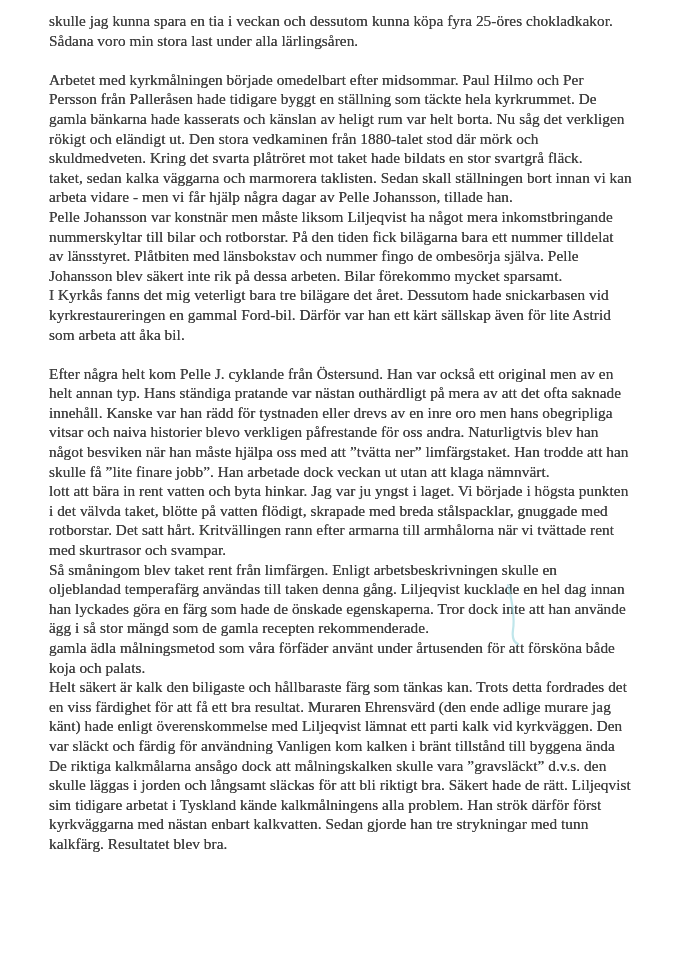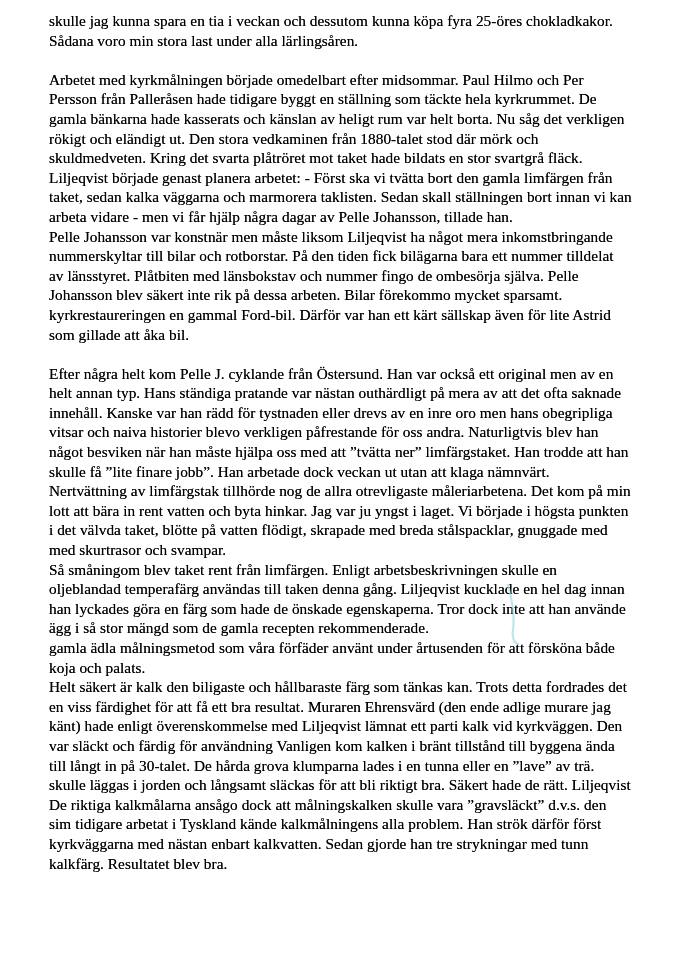--- a/index.html
+++ b/index.html
@@ -21,21 +21,21 @@
     padding: 11px 10px 0 49px;
     background: #ffffff;
   }
   .paragraph {
     margin: 0 0 19.6px 0;
   }
   .line {
     white-space: nowrap;
     font-size: 15.3px;
     line-height: 19.6px;
-    color: #000000;
+    color: #404040;
     letter-spacing: 0.05px;
     
     text-shadow: 0 0 0.45px rgba(10,10,10,0.75);
   }
   .pen-mark {
     position: absolute;
     left: 498px;
     top: 582px;
     width: 32px;
     height: 70px;
@@ -50,54 +50,53 @@
       <div class="paragraph">
         <div class="line">skulle jag kunna spara en tia i veckan och dessutom kunna köpa fyra 25-öres chokladkakor.</div>
         <div class="line">Sådana voro min stora last under alla lärlingsåren.</div>
       </div>
       <div class="paragraph">
         <div class="line">Arbetet med kyrkmålningen började omedelbart efter midsommar. Paul Hilmo och Per</div>
         <div class="line">Persson från Palleråsen hade tidigare byggt en ställning som täckte hela kyrkrummet. De</div>
         <div class="line">gamla bänkarna hade kasserats och känslan av heligt rum var helt borta. Nu såg det verkligen</div>
         <div class="line">rökigt och eländigt ut. Den stora vedkaminen från 1880-talet stod där mörk och</div>
         <div class="line">skuldmedveten. Kring det svarta plåtröret mot taket hade bildats en stor svartgrå fläck.</div>
-        <div class="line">Liljeqvist började genast planera arbetet: - Först ska vi tvätta bort den gamla limfärgen från</div>
         <div class="line">taket, sedan kalka väggarna och marmorera taklisten. Sedan skall ställningen bort innan vi kan</div>
         <div class="line">arbeta vidare - men vi får hjälp några dagar av Pelle Johansson, tillade han.</div>
         <div class="line">Pelle Johansson var konstnär men måste liksom Liljeqvist ha något mera inkomstbringande</div>
         <div class="line">nummerskyltar till bilar och rotborstar. På den tiden fick bilägarna bara ett nummer tilldelat</div>
         <div class="line">av länsstyret. Plåtbiten med länsbokstav och nummer fingo de ombesörja själva. Pelle</div>
         <div class="line">Johansson blev säkert inte rik på dessa arbeten. Bilar förekommo mycket sparsamt.</div>
+        <div class="line">I Kyrkås fanns det mig veterligt bara tre bilägare det året. Dessutom hade snickarbasen vid</div>
         <div class="line">kyrkrestaureringen en gammal Ford-bil. Därför var han ett kärt sällskap även för lite Astrid</div>
-        <div class="line">som gillade att åka bil.</div>
+        <div class="line">som arbeta att åka bil.</div>
       </div>
       <div class="paragraph">
         <div class="line">Efter några helt kom Pelle J. cyklande från Östersund. Han var också ett original men av en</div>
         <div class="line">helt annan typ. Hans ständiga pratande var nästan outhärdligt på mera av att det ofta saknade</div>
         <div class="line">innehåll. Kanske var han rädd för tystnaden eller drevs av en inre oro men hans obegripliga</div>
         <div class="line">vitsar och naiva historier blevo verkligen påfrestande för oss andra. Naturligtvis blev han</div>
         <div class="line">något besviken när han måste hjälpa oss med att ”tvätta ner” limfärgstaket. Han trodde att han</div>
         <div class="line">skulle få ”lite finare jobb”. Han arbetade dock veckan ut utan att klaga nämnvärt.</div>
-        <div class="line">Nertvättning av limfärgstak tillhörde nog de allra otrevligaste måleriarbetena. Det kom på min</div>
         <div class="line">lott att bära in rent vatten och byta hinkar. Jag var ju yngst i laget. Vi började i högsta punkten</div>
         <div class="line">i det välvda taket, blötte på vatten flödigt, skrapade med breda stålspacklar, gnuggade med</div>
+        <div class="line">rotborstar. Det satt hårt. Kritvällingen rann efter armarna till armhålorna när vi tvättade rent</div>
         <div class="line">med skurtrasor och svampar.</div>
         <div class="line">Så småningom blev taket rent från limfärgen. Enligt arbetsbeskrivningen skulle en</div>
         <div class="line">oljeblandad temperafärg användas till taken denna gång. Liljeqvist kucklade en hel dag innan</div>
         <div class="line">han lyckades göra en färg som hade de önskade egenskaperna. Tror dock inte att han använde</div>
         <div class="line">ägg i så stor mängd som de gamla recepten rekommenderade.</div>
         <div class="line">gamla ädla målningsmetod som våra förfäder använt under årtusenden för att försköna både</div>
         <div class="line">koja och palats.</div>
         <div class="line">Helt säkert är kalk den biligaste och hållbaraste färg som tänkas kan. Trots detta fordrades det</div>
         <div class="line">en viss färdighet för att få ett bra resultat. Muraren Ehrensvärd (den ende adlige murare jag</div>
         <div class="line">känt) hade enligt överenskommelse med Liljeqvist lämnat ett parti kalk vid kyrkväggen. Den</div>
         <div class="line">var släckt och färdig för användning Vanligen kom kalken i bränt tillstånd till byggena ända</div>
-        <div class="line">till långt in på 30-talet. De hårda grova klumparna lades i en tunna eller en ”lave” av trä.</div>
+        <div class="line">De riktiga kalkmålarna ansågo dock att målningskalken skulle vara ”gravsläckt” d.v.s. den</div>
         <div class="line">skulle läggas i jorden och långsamt släckas för att bli riktigt bra. Säkert hade de rätt. Liljeqvist</div>
-        <div class="line">De riktiga kalkmålarna ansågo dock att målningskalken skulle vara ”gravsläckt” d.v.s. den</div>
         <div class="line">sim tidigare arbetat i Tyskland kände kalkmålningens alla problem. Han strök därför först</div>
         <div class="line">kyrkväggarna med nästan enbart kalkvatten. Sedan gjorde han tre strykningar med tunn</div>
         <div class="line">kalkfärg. Resultatet blev bra.</div>
       </div>
     </div>
   <svg class="pen-mark" viewBox="0 0 32 70" xmlns="http://www.w3.org/2000/svg">
     <path id="pen-mark-path" d="M10 3 C 14 18, 17 34, 15 48 C 14 55, 15 60, 20 62" fill="none" stroke-width="2.2" stroke-linecap="round" opacity="0.65" stroke="#9ed9e0"></path>
   </svg>
 </div>
 

